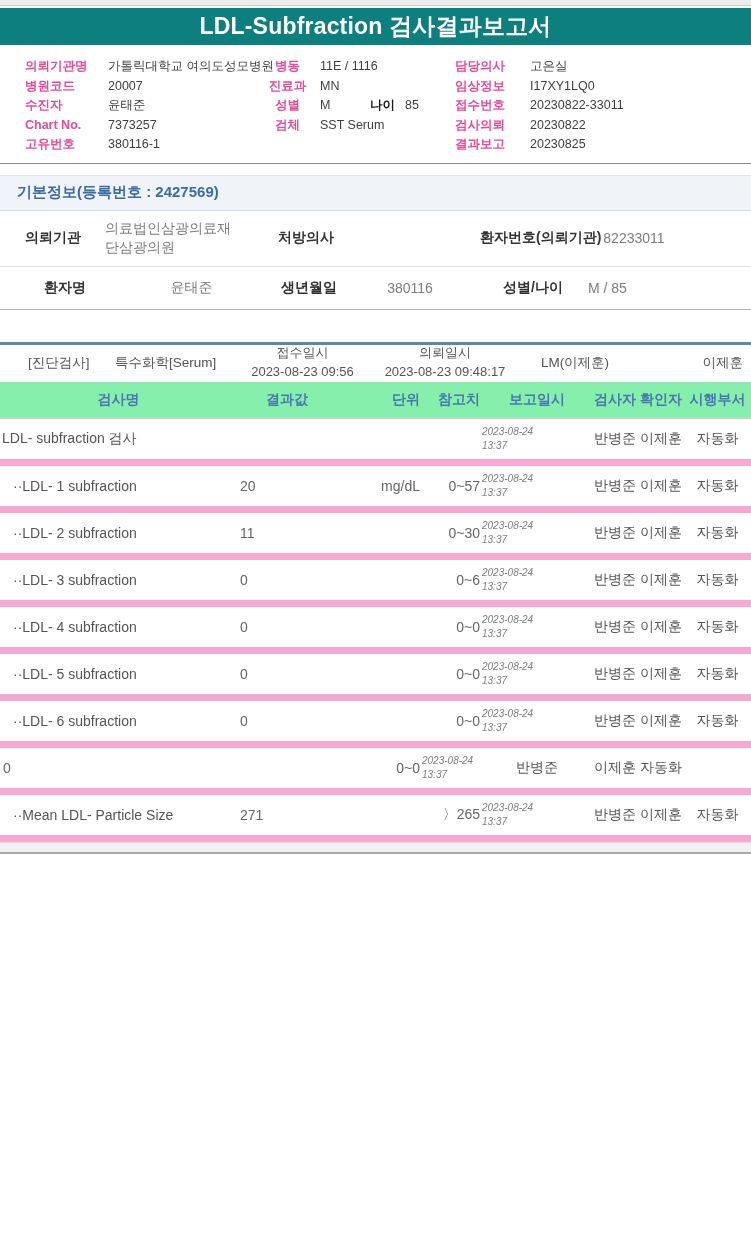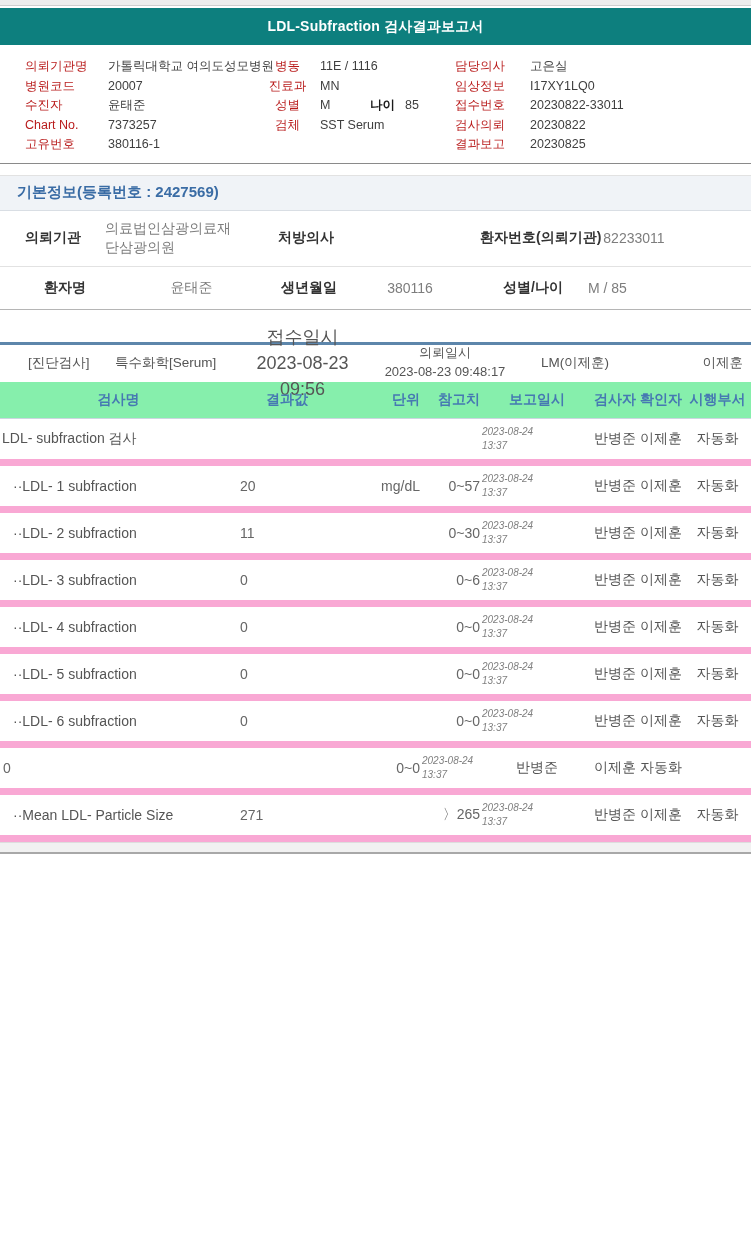--- a/index.html
+++ b/index.html
@@ -4,26 +4,26 @@
 <style>
   * { margin:0; padding:0; box-sizing:border-box; }
   html,body { width:751px; background:#ffffff; }
   body { height:1240px; font-family:"Liberation Sans","DejaVu Sans",sans-serif; overflow:hidden; }
 
   
   .topstrip { height:6px; background:#ededed; border-bottom:1px solid #cfcfcf; }
 
   
   .titlebar { margin-top:2px; height:37px; background:#0d7f7e; display:flex; align-items:center; justify-content:center; }
-  .titlebar .title { color:#ffffff; font-size:14px; font-weight:700; letter-spacing:0.2px; }
+  .titlebar .title { color:#ffffff; font-size:23px; font-weight:700; letter-spacing:0.2px; }
 
   
   .pheader { padding:12px 0 6px 25px; }
   .ph-row { display:flex; height:19.5px; line-height:19.5px; font-size:12.5px; white-space:nowrap; }
-  .ph-l { font-weight:400; color:#b91c1c; }
+  .ph-l { font-weight:700; color:#ec4899; }
   .ph-v { color:#3f3f3f; }
   .c1  { width:83px; }
   .c1v { width:147px; }
   .c2  { width:65px;text-align:center; }
   .c2v { width:135px; display:flex; }
   .v2main { display:inline-block; min-width:50px; }
   .v2b-label { font-weight:700; margin-right:10px; color:#1b1b1b; }
   .c3  { width:75px; }
   .c3v { flex:1; }
 
@@ -45,21 +45,21 @@
   .bc2v { width:140px; }
   .bc3 { min-width:106px; }
   .bc3v { margin-left:2px; }
 
   .gap32 { height:32px; }
 
   
   .order-row { border-top:3px solid #5d86ab; height:40px; display:flex; align-items:center; color:#555555; font-size:13.5px; }
   .oc1 { width:110px; padding-left:28px; }
   .oc2 { width:130px; padding-left:5px; }
-  .oc3 { width:125px; text-align:center; font-size:18px; line-height:1.45; }
+  .oc3 { width:125px; text-align:center; font-size:13px; line-height:1.45; }
   .oc4 { width:160px; text-align:center; font-size:13px; line-height:1.45; }
   .oc5 { width:100px; text-align:center; }
   .oc6 { flex:1; text-align:right; padding-right:8px; }
 
   
   .thead, .trow { display:grid; grid-template-columns:237px 100px 85px 60px 110px 46px 46px 67px; align-items:center; }
   .thead { height:37px; background:#86efac; border-bottom:1px solid #ccd6e0; color:#4679b2; font-weight:700; font-size:14px; }
   .thead .h-name   { text-align:center; }
   .thead .h-result { text-align:center; }
   .thead .h-unit   { text-align:right; padding-right:2px; }

